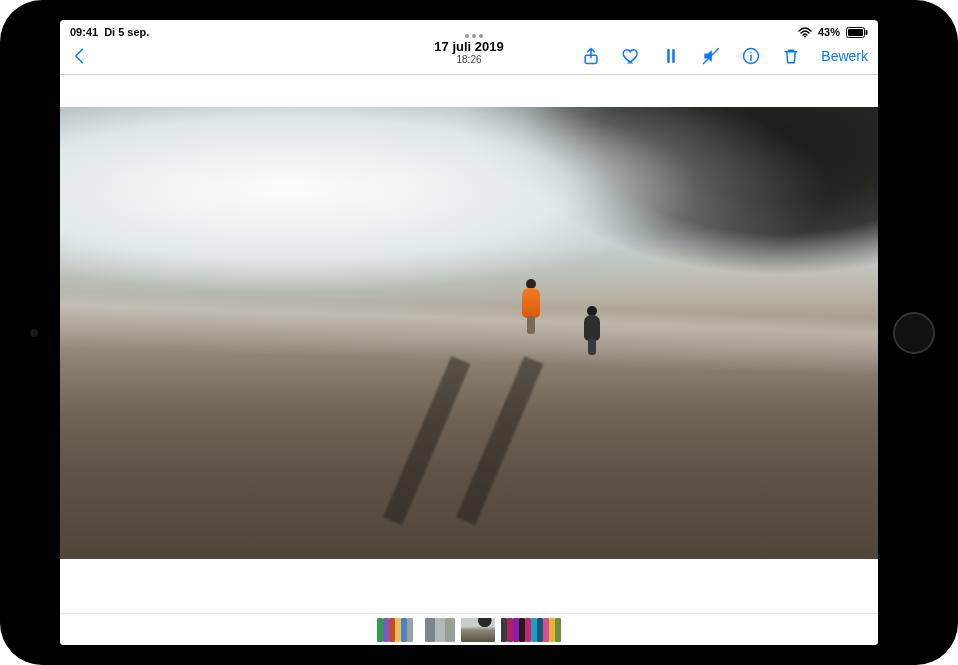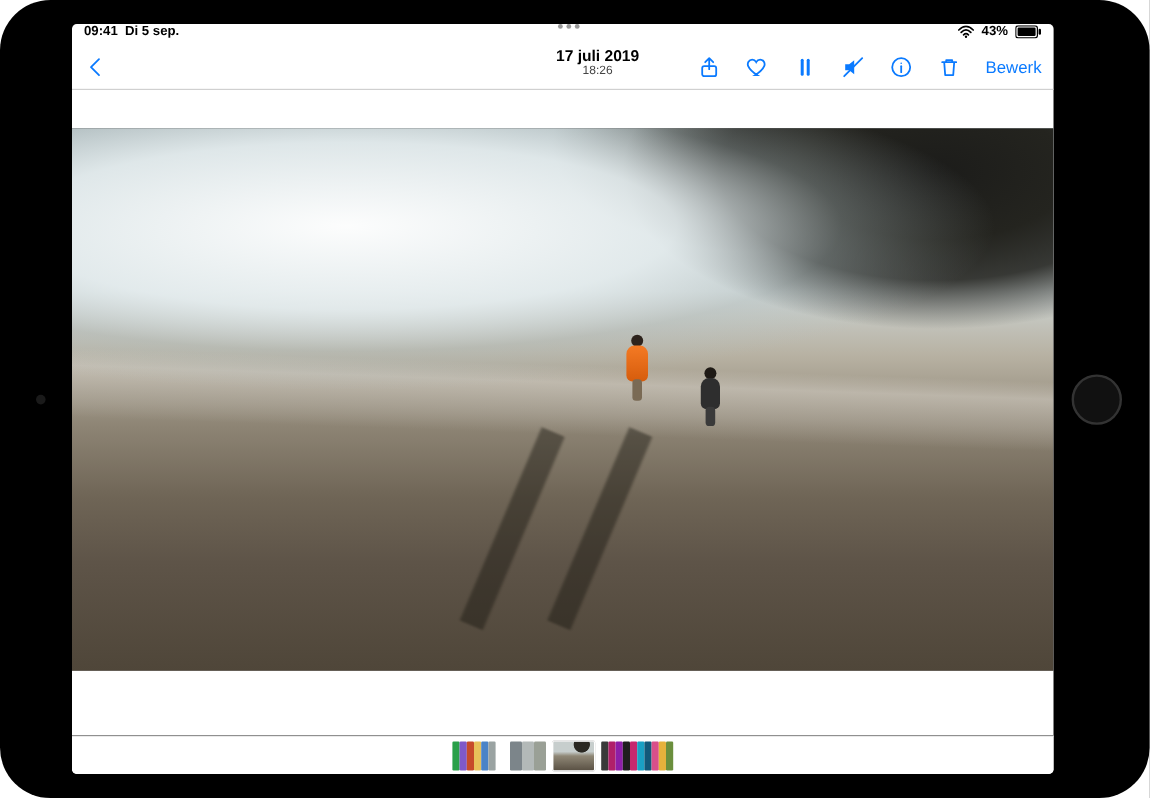--- a/index.html
+++ b/index.html
@@ -23,36 +23,36 @@
   }
   .screen {
     position: absolute;
     left: 60px; right: 80px; top: 20px; bottom: 20px;
     background: #fff; border-radius: 4px; overflow: hidden;
     display: flex; flex-direction: column;
   }
 
   
   .status-bar {
-    height: 18px; display: flex; align-items: flex-start; justify-content: space-between;
+    height: 18px; display: flex; align-items: flex-end; justify-content: space-between;
     padding: 0 10px; font-size: 11px; font-weight: 600; color: #000;
   }
   .status-left, .status-right { display: flex; align-items: center; gap: 6px; }
   .pill { display:flex; gap:3px; margin: 0 auto; }
   .pill span { width:4px; height:4px; border-radius:50%; background:#999; }
   .wifi-icon svg, .battery svg { display:block; }
 
   
   .navbar {
     height: 36px; display: flex; align-items: center; justify-content: space-between;
     padding: 0 10px; position: relative;
   }
   .navbar .center {
     position: absolute; left: 50%; top: 2px; transform: translateX(-50%);
-    text-align: center; line-height: 1.1; margin-left: 29px;
+    text-align: center; line-height: 1.1;
   }
   .navbar .center .date { font-size: 13px; font-weight: 600; color:#000;}
   .navbar .center .time { font-size: 10px; color:#444; }
   .navbar .tools { display:flex; align-items:center; gap: 20px; }
   .icon-btn { color:#0a7aff; display:flex; align-items:center; justify-content:center; cursor:pointer; }
   .icon-btn svg { width:20px; height:20px; stroke:#0a7aff; fill:none; stroke-width:1.8; }
   .edit-link { color:#0a7aff; font-size:14px; font-weight:400; }
   .hairline { height:1px; background:#d0d0d0; }
 
   

